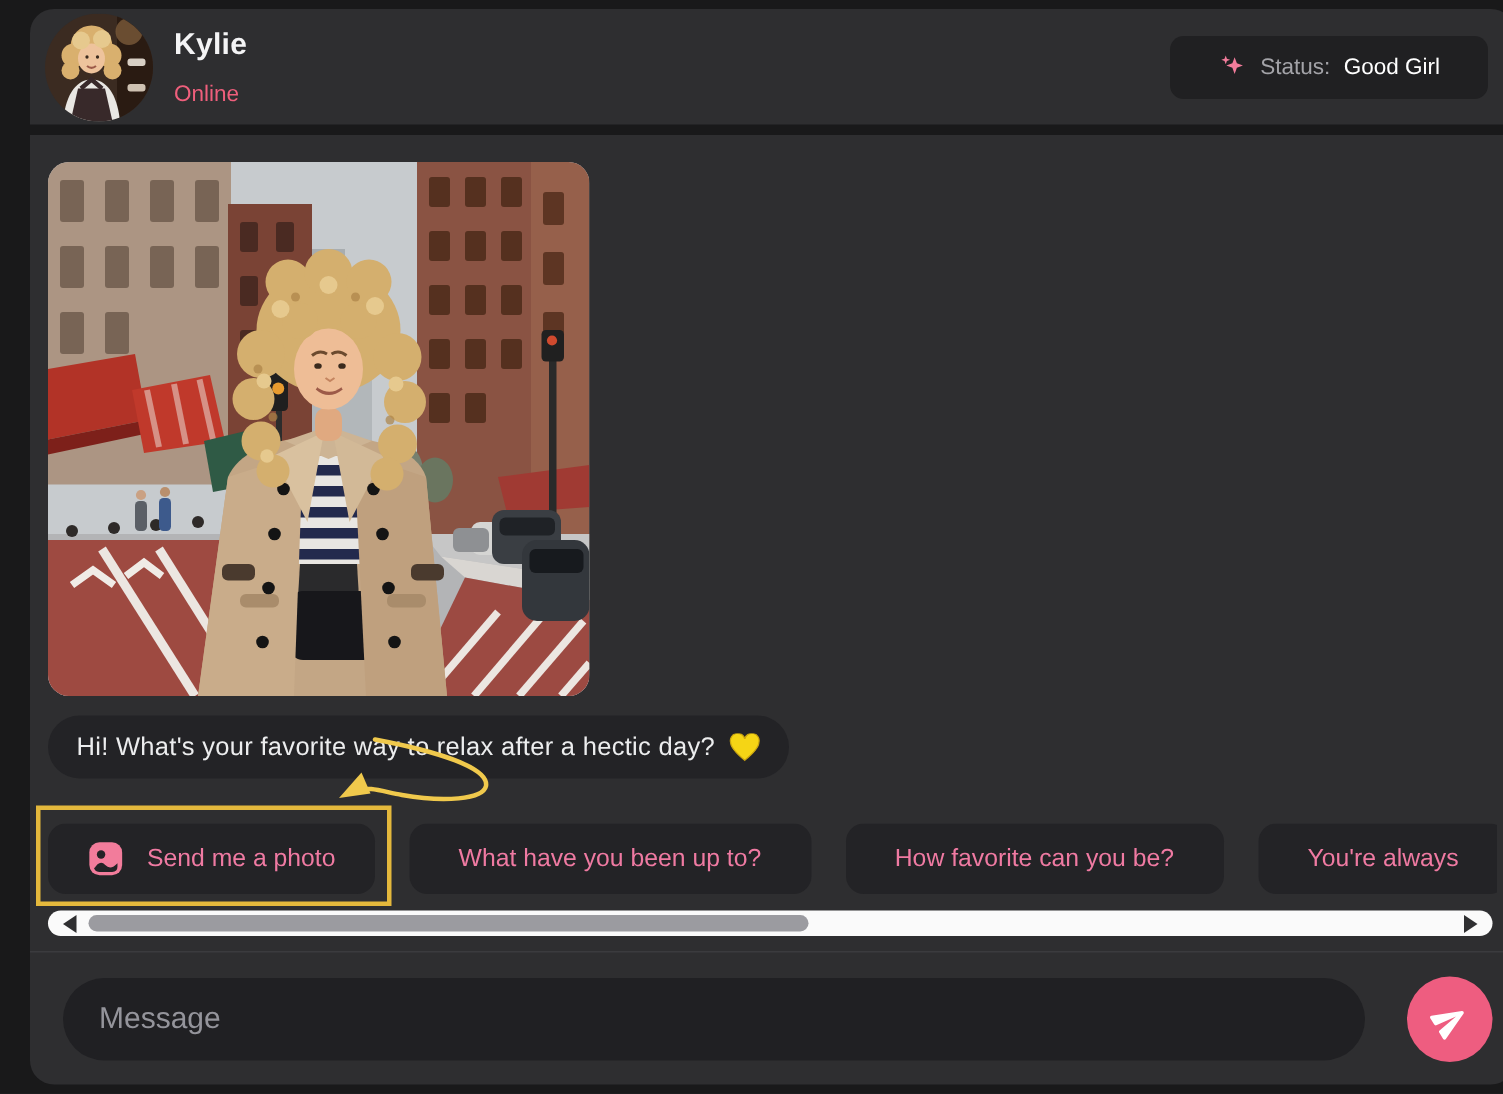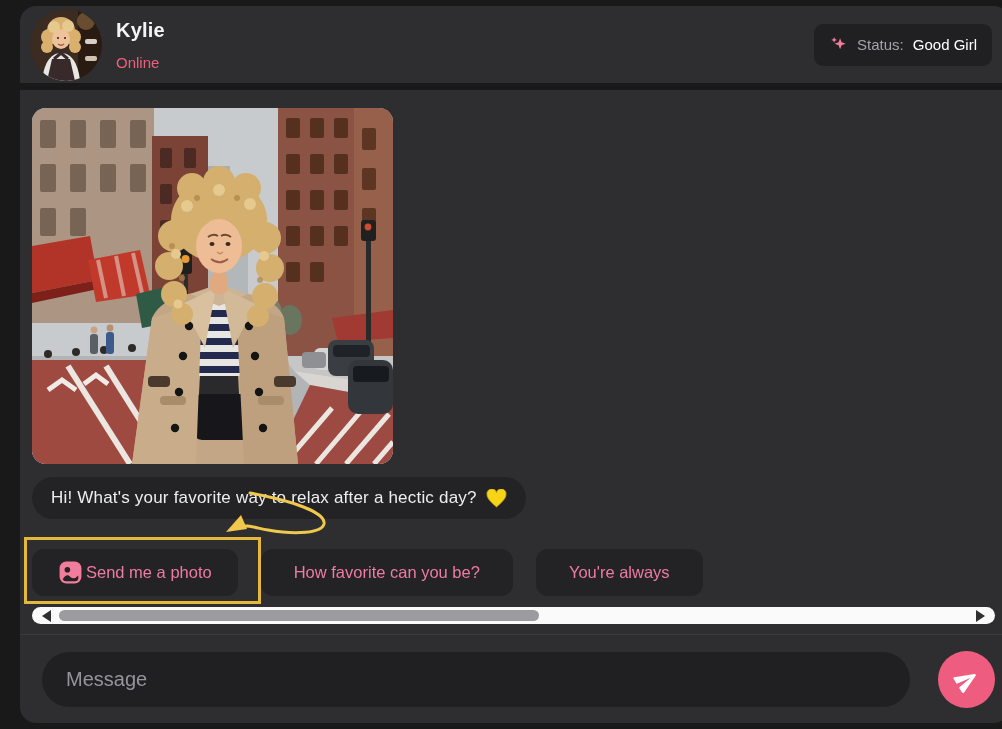--- a/index.html
+++ b/index.html
@@ -10,42 +10,42 @@
 
   
   .header { position:relative; height:84px; display:flex; align-items:center;
             padding:0 18px 0 10px; border-bottom:7px solid #19191a; }
   .avatar { width:72px; height:72px; border-radius:50%; overflow:hidden; flex:0 0 72px; cursor:pointer; }
   .avatar svg { display:block; }
   .id-block { margin-left:14px; }
   .name { color:#f4f4f5; font-size:20px; font-weight:700; letter-spacing:.2px; }
   .presence { color:#ef5f7c; font-size:15px; margin-top:12px; }
   .status-badge { margin-left:auto; background:#202022; border-radius:9px; height:42px;
-                  display:flex; align-items:center; gap:9px; padding:0 15px; }
+                  display:flex; align-items:center; gap:9px; padding:0 32px; }
   .status-label { color:#a3a3a8; font-size:15px; }
   .status-value { color:#ffffff; font-size:15px; font-weight:400; }
 
   
   .photo-msg { position:absolute; left:12px; top:102px; width:361px; height:356px;
                border-radius:14px; overflow:hidden; cursor:pointer; }
   .photo-msg svg { display:block; }
 
   .bubble { position:absolute; left:12px; top:471px; height:42px; border-radius:21px;
             background:#232326; display:flex; align-items:center; gap:9px;
             padding:0 19px; white-space:nowrap; }
   .bubble-text { color:#ecedee; font-size:17px; letter-spacing:.2px; }
   .heart { width:21px; height:19px; display:block; }
 
   
   .chips { position:absolute; left:12px; top:543px; width:966px; height:47px;
            display:flex; gap:23px; overflow:hidden; }
   .chip { flex:0 0 auto; height:47px; border-radius:12px; background:#232326;
           color:#ef7aa2; font-size:16.5px; display:flex; align-items:center;
           padding:0 33px; white-space:nowrap; cursor:pointer; }
-  .chip.with-icon { padding:0 26px; gap:3px; }
+  .chip.with-icon { padding:0 26px; gap:15px; }
   .chip .chip-icon { width:25px; height:25px; display:block; }
 
   
   .hl-box { position:absolute; left:4px; top:531px; width:237px; height:67px;
             border:3px solid #e4b83c; pointer-events:none; }
   .arrow-svg { position:absolute; left:0; top:0; width:990px; height:717px; pointer-events:none; }
 
   
   .hscroll { position:absolute; left:12px; top:601px; width:963px; height:17px;
              background:#fafafa; border-radius:9px; }
@@ -318,20 +318,23 @@
   <div class="chips">
     <div class="chip with-icon">
       <svg class="chip-icon" viewBox="0 0 24 24">
         <rect x="1.5" y="1.5" width="21" height="21" rx="6.5" fill="#f27c9b"></rect>
         <circle cx="9" cy="9.3" r="2.7" fill="#232326"></circle>
         <path d="M4.5 18.6 q3.6 -6.4 7.2 -2.6 q3.4 3.6 7.8 -1.2 l0 2.2 q0 3.4 -3.4 3.4 l-8.2 0 q-3.4 0 -3.4 -3.4 Z" fill="#232326"></path>
       </svg>
       <span>Send me a photo</span>
     </div>
     <div class="chip">
+      <span>What have you been up to?</span>
+    </div>
+    <div class="chip">
       <span>How favorite can you be?</span>
     </div>
     <div class="chip">
       <span>You're always</span>
     </div>
   </div>
 
   <div class="hl-box"></div>
   <svg class="arrow-svg">
     <path d="M 230 487 C 272 495, 306 506, 304 518 C 302 527, 276 529, 248 524 C 236 522, 226 518, 218 521" fill="none" stroke="#f0c94c" stroke-width="3" stroke-linecap="round"></path>

